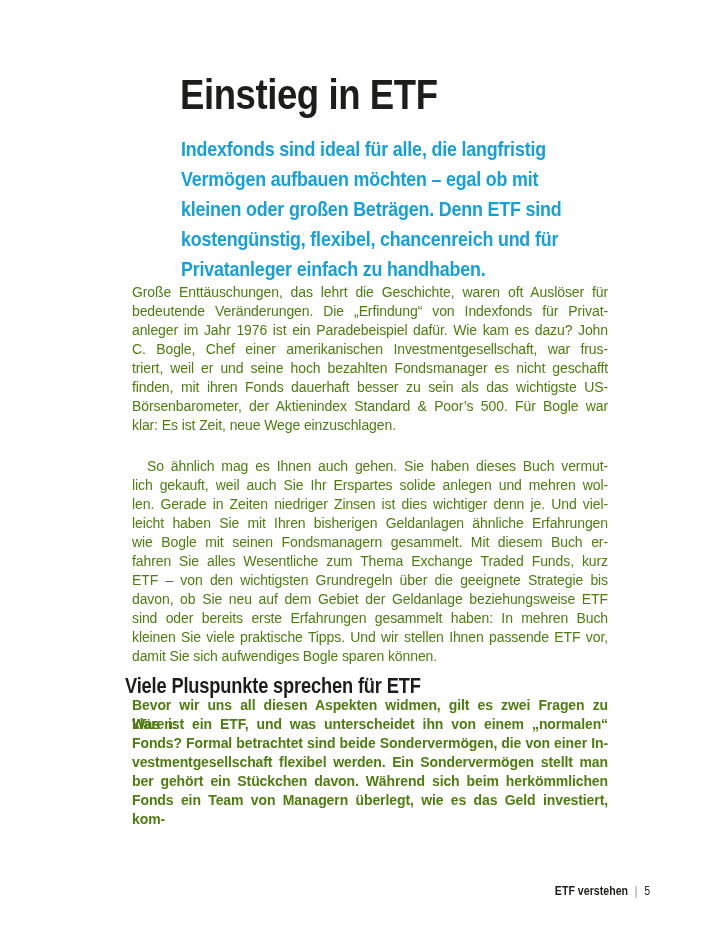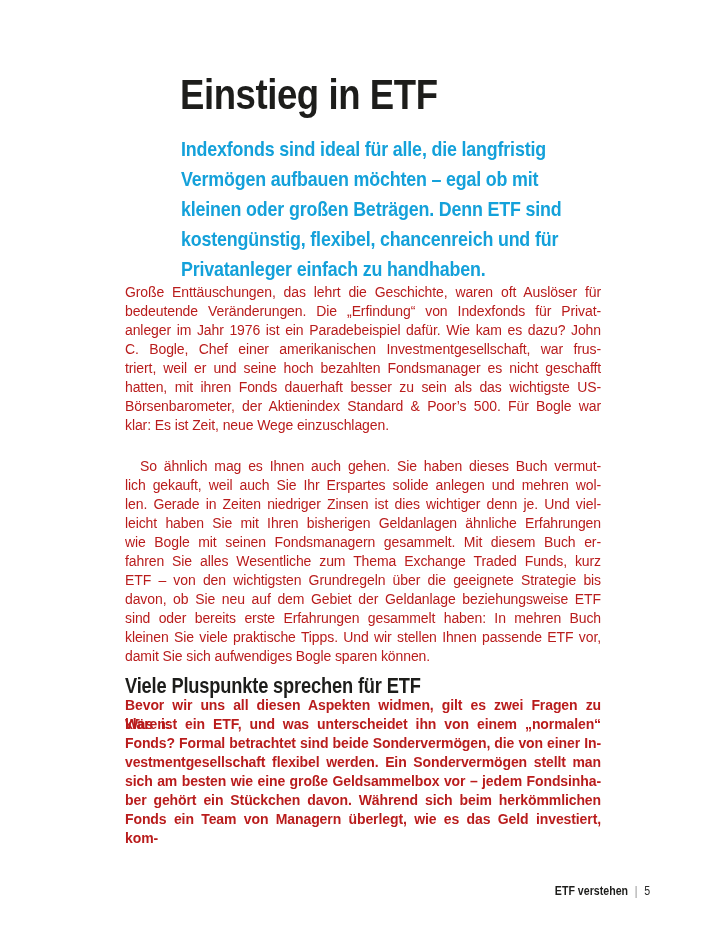--- a/index.html
+++ b/index.html
@@ -31,22 +31,22 @@
     position: absolute; left: 181px; top: 134px;
     transform: scaleX(0.85); transform-origin: 0 0;
   }
   .lead-line {
     font-size: 21px; font-weight: bold; line-height: 30px;
     color: #14a1da; white-space: nowrap; letter-spacing: -0.2px;
   }
 
   
   .body-block {
-    position: absolute; left: 125px; width: 476px;
-    font-size: 14px; line-height: 19px; color: #b91c1c;
+    position: absolute; left: 132px; width: 476px;
+    font-size: 14px; line-height: 19px; color: #4d7c0f;
     letter-spacing: -0.1px;
   }
   .body-block-1 { top: 283px; }
   .body-block-2 { top: 696px; font-weight: bold; }
   .body-line {
     height: 19px;
     text-align: justify;
     text-align-last: justify;
   }
   .body-line.indent { padding-left: 15px; margin-top: 22px; }
@@ -92,21 +92,21 @@
       <div class="lead-line">kostengünstig, flexibel, chancenreich und für</div>
       <div class="lead-line">Privatanleger einfach zu handhaben.</div>
     </div>
 
   <div class="body-block body-block-1">
       <div class="body-line">Große Enttäuschungen, das lehrt die Geschichte, waren oft Auslöser für</div>
       <div class="body-line">bedeutende Veränderungen. Die „Erfindung“ von Indexfonds für Privat-</div>
       <div class="body-line">anleger im Jahr 1976 ist ein Paradebeispiel dafür. Wie kam es dazu? John</div>
       <div class="body-line">C. Bogle, Chef einer amerikanischen Investmentgesellschaft, war frus-</div>
       <div class="body-line">triert, weil er und seine hoch bezahlten Fondsmanager es nicht geschafft</div>
-      <div class="body-line">hatten, mit ihren Fonds dauerhaft besser zu sein als das wichtigste US-</div>
+      <div class="body-line">finden, mit ihren Fonds dauerhaft besser zu sein als das wichtigste US-</div>
       <div class="body-line">Börsenbarometer, der Aktienindex Standard &amp; Poor’s 500. Für Bogle war</div>
       <div class="body-line last">klar: Es ist Zeit, neue Wege einzuschlagen.</div>
       <div class="body-line indent">So ähnlich mag es Ihnen auch gehen. Sie haben dieses Buch vermut-</div>
       <div class="body-line">lich gekauft, weil auch Sie Ihr Erspartes solide anlegen und mehren wol-</div>
       <div class="body-line">len. Gerade in Zeiten niedriger Zinsen ist dies wichtiger denn je. Und viel-</div>
       <div class="body-line">leicht haben Sie mit Ihren bisherigen Geldanlagen ähnliche Erfahrungen</div>
       <div class="body-line">wie Bogle mit seinen Fondsmanagern gesammelt. Mit diesem Buch er-</div>
       <div class="body-line">fahren Sie alles Wesentliche zum Thema Exchange Traded Funds, kurz</div>
       <div class="body-line">ETF – von den wichtigsten Grundregeln über die geeignete Strategie bis</div>
       <div class="body-line">davon, ob Sie neu auf dem Gebiet der Geldanlage beziehungsweise ETF</div>
@@ -115,21 +115,20 @@
       <div class="body-line last">damit Sie sich aufwendiges Bogle sparen können.</div>
     </div>
 
   <h2 class="section-heading">Viele Pluspunkte sprechen für ETF</h2>
 
   <div class="body-block body-block-2">
       <div class="body-line">Bevor wir uns all diesen Aspekten widmen, gilt es zwei Fragen zu klären:</div>
       <div class="body-line">Was ist ein ETF, und was unterscheidet ihn von einem „normalen“</div>
       <div class="body-line">Fonds? Formal betrachtet sind beide Sondervermögen, die von einer In-</div>
       <div class="body-line">vestmentgesellschaft flexibel werden. Ein Sondervermögen stellt man</div>
-      <div class="body-line">sich am besten wie eine große Geldsammelbox vor – jedem Fondsinha-</div>
       <div class="body-line">ber gehört ein Stückchen davon. Während sich beim herkömmlichen</div>
       <div class="body-line">Fonds ein Team von Managern überlegt, wie es das Geld investiert, kom-</div>
     </div>
 
   <div class="footer">
     <span class="footer-chapter">ETF verstehen</span>
     <span class="footer-sep">|</span>
     <span class="footer-page">5</span>
   </div>
 

